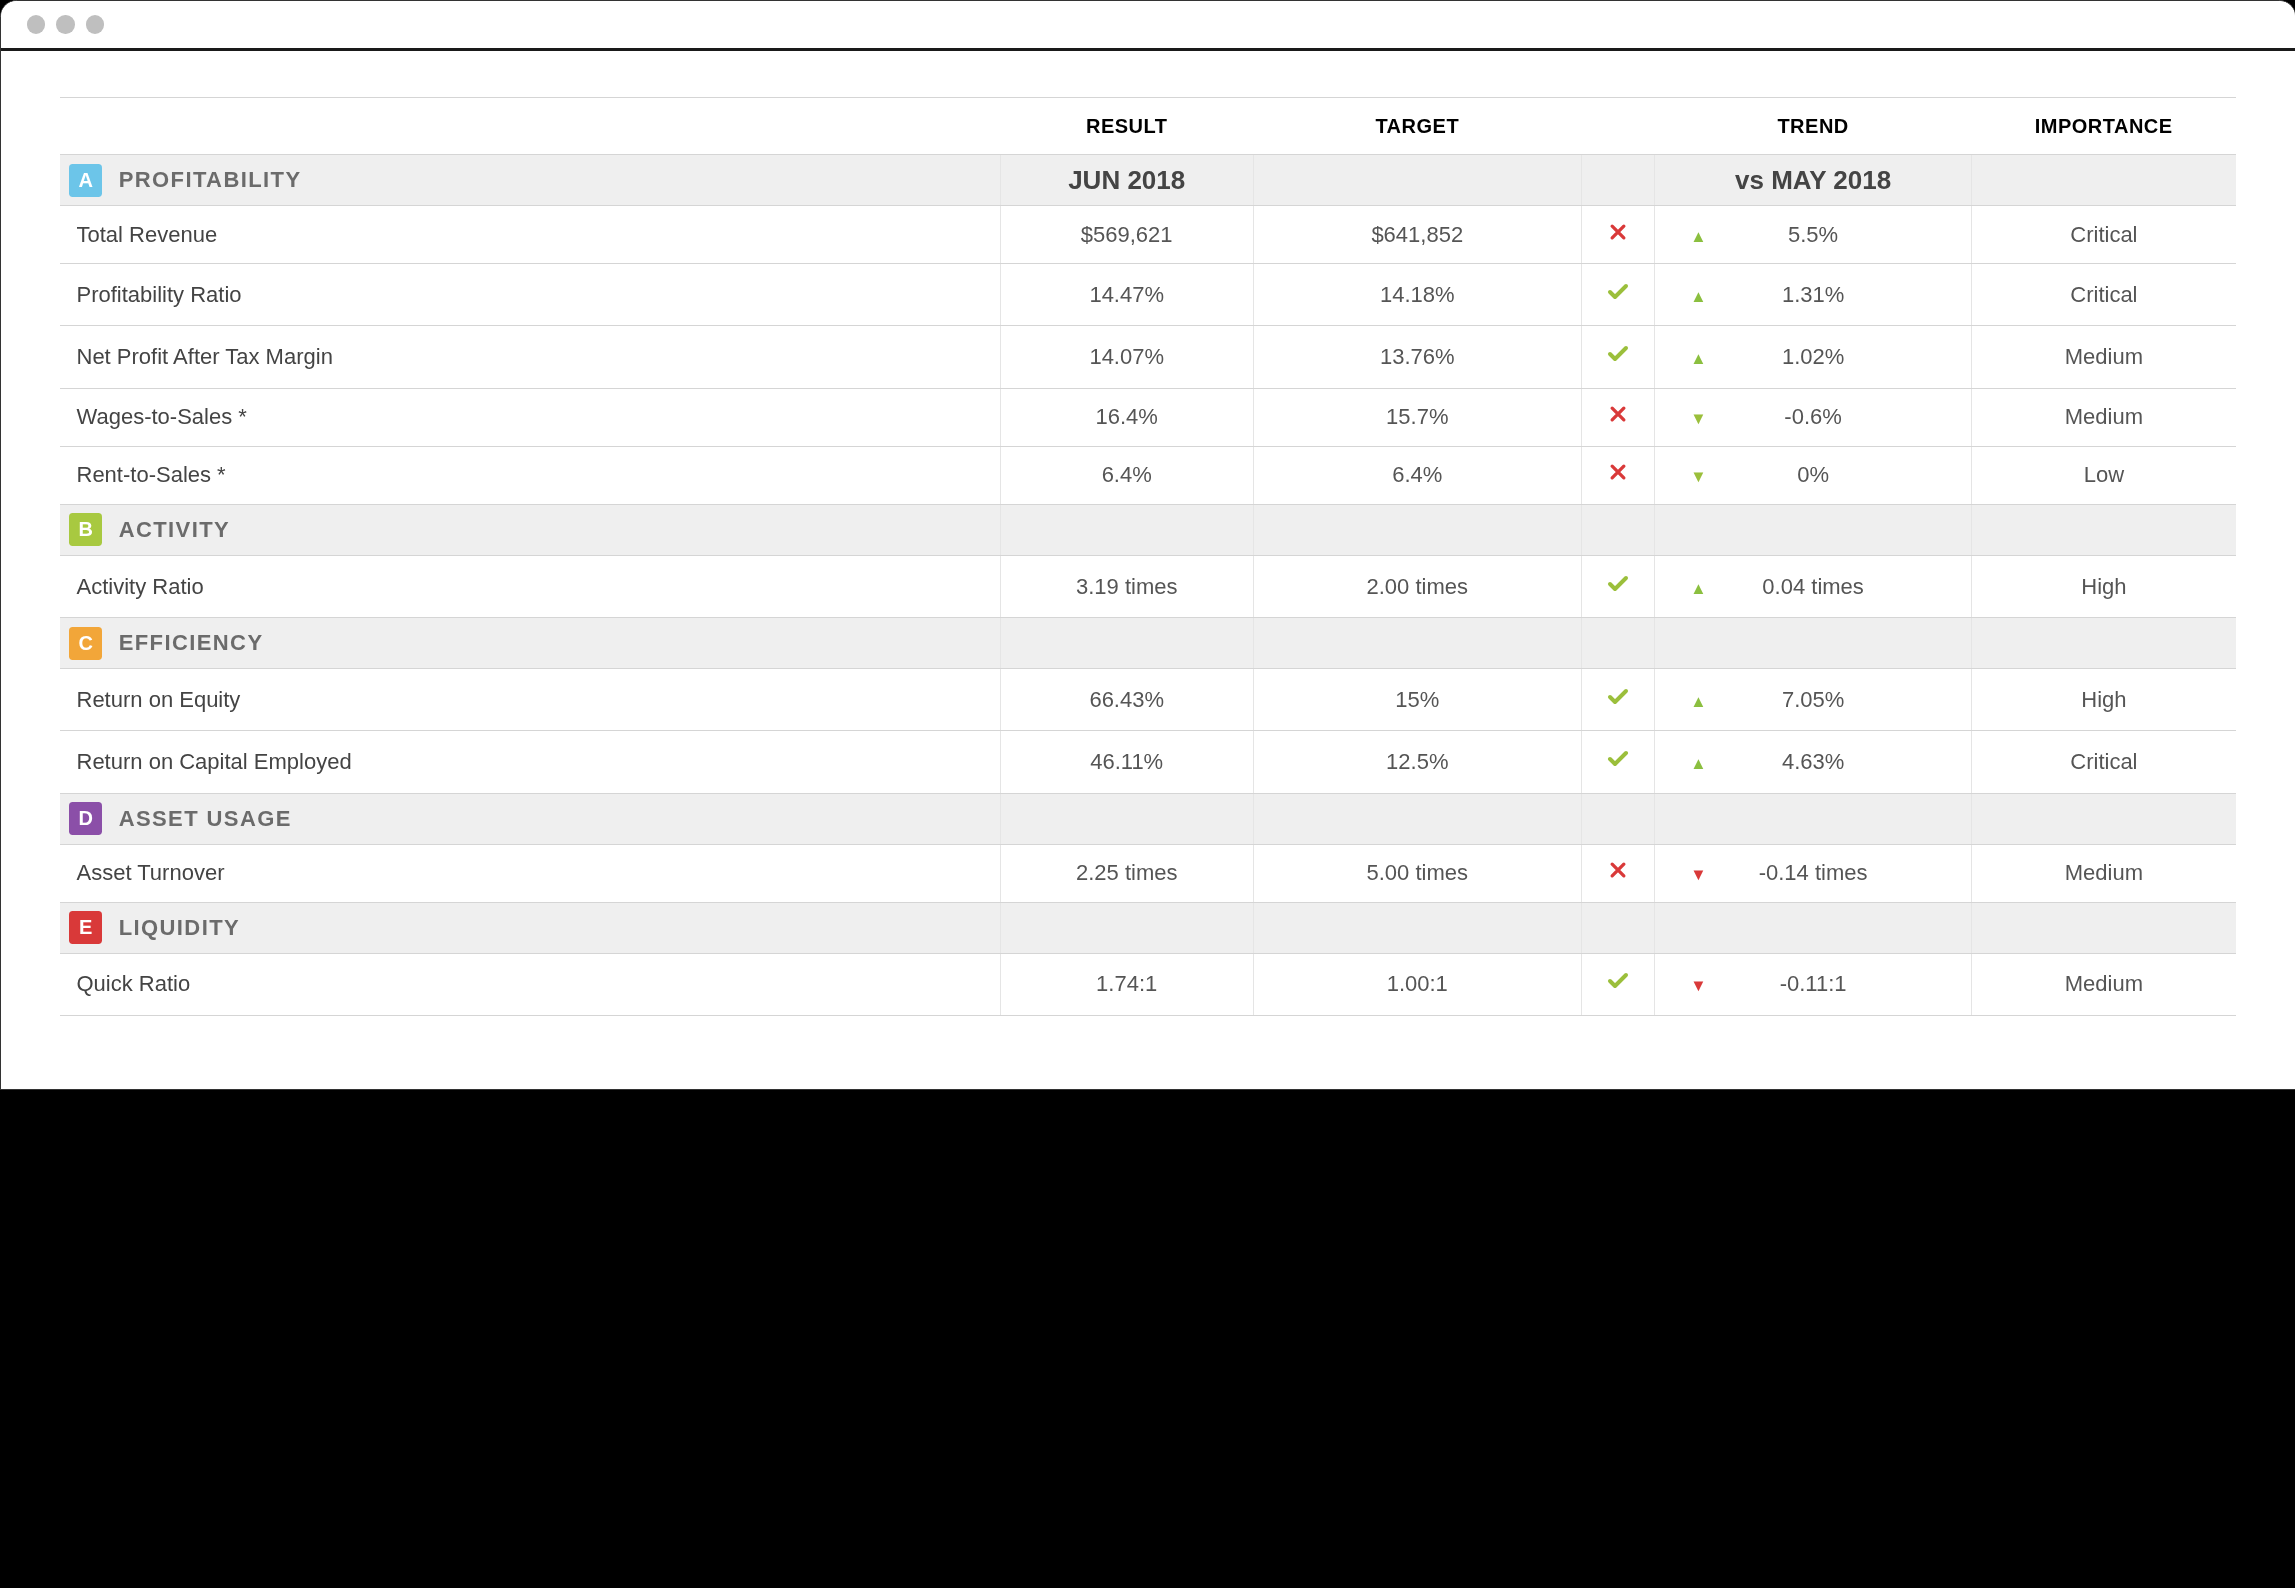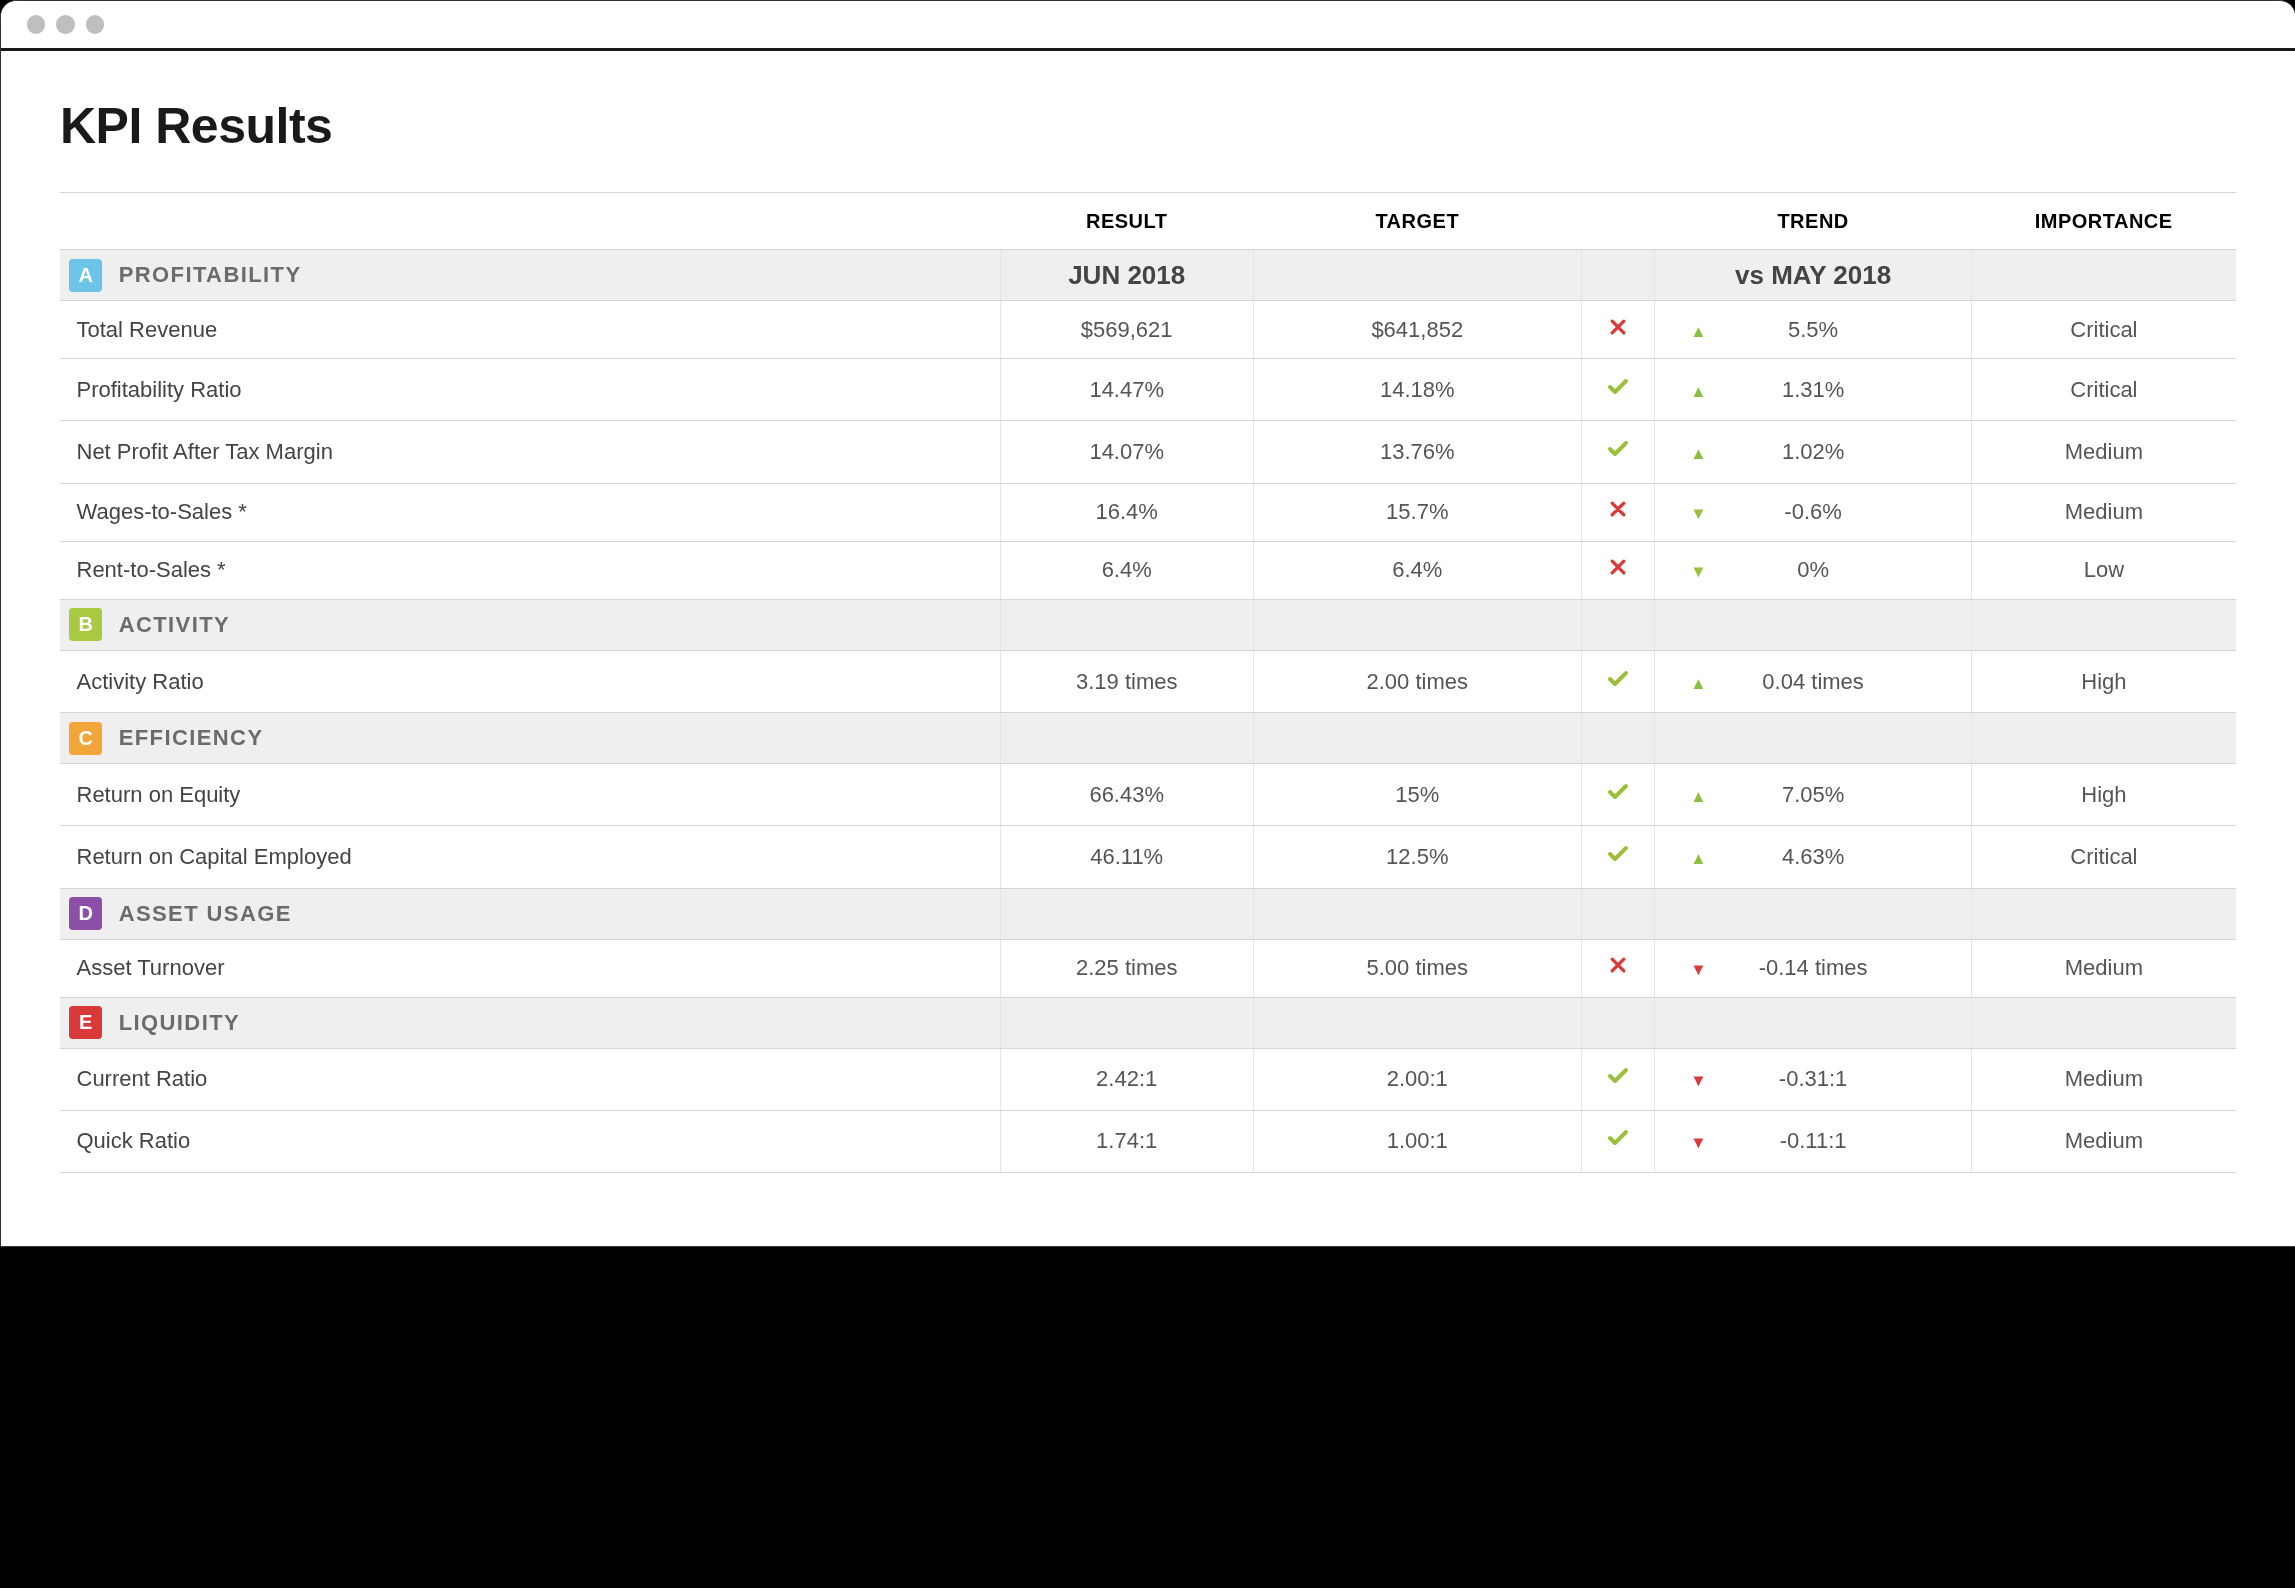--- a/index.html
+++ b/index.html
@@ -137,21 +137,20 @@
 </head>
 <body>
 
 <div class="browser-window">
   <div class="browser-chrome">
     <div class="dot"></div>
     <div class="dot"></div>
     <div class="dot"></div>
   </div>
   <div class="content">
-    <h1 class="page-title">KPI Results</h1>
 
     <table class="kpi">
       <colgroup>
         <col class="col-name">
           <col class="col-result">
           <col class="col-target">
           <col class="col-status">
           <col class="col-trend-val">
           <col class="col-importance">
       </colgroup>
@@ -360,35 +359,20 @@
                 <span class="section-title">LIQUIDITY</span>
               </div>
             </td>
             <td class="section-sub"></td>
             <td></td>
             <td></td>
             <td class="section-sub"></td>
             <td></td>
           </tr>
           <tr class="data-row">
-            <td class="name">Current Ratio</td>
-            <td class="center">2.42:1</td>
-            <td class="center">2.00:1</td>
-            <td class="status"><svg width="24" height="24" viewBox="0 0 24 24">
-                <path fill="none" stroke="#9bbf3b" stroke-width="4" stroke-linecap="round" stroke-linejoin="round" d="M4 12 L9 17 L20 6"></path>
-              </svg></td>
-            <td class="center">
-              <div class="trend-wrap">
-                <span class="arr"><span class="tri-down-red">▼</span></span>
-                <span class="val">-0.31:1</span>
-              </div>
-            </td>
-            <td class="center">Medium</td>
-          </tr>
-          <tr class="data-row">
             <td class="name">Quick Ratio</td>
             <td class="center">1.74:1</td>
             <td class="center">1.00:1</td>
             <td class="status"><svg width="24" height="24" viewBox="0 0 24 24">
                 <path fill="none" stroke="#9bbf3b" stroke-width="4" stroke-linecap="round" stroke-linejoin="round" d="M4 12 L9 17 L20 6"></path>
               </svg></td>
             <td class="center">
               <div class="trend-wrap">
                 <span class="arr"><span class="tri-down-red">▼</span></span>
                 <span class="val">-0.11:1</span>

